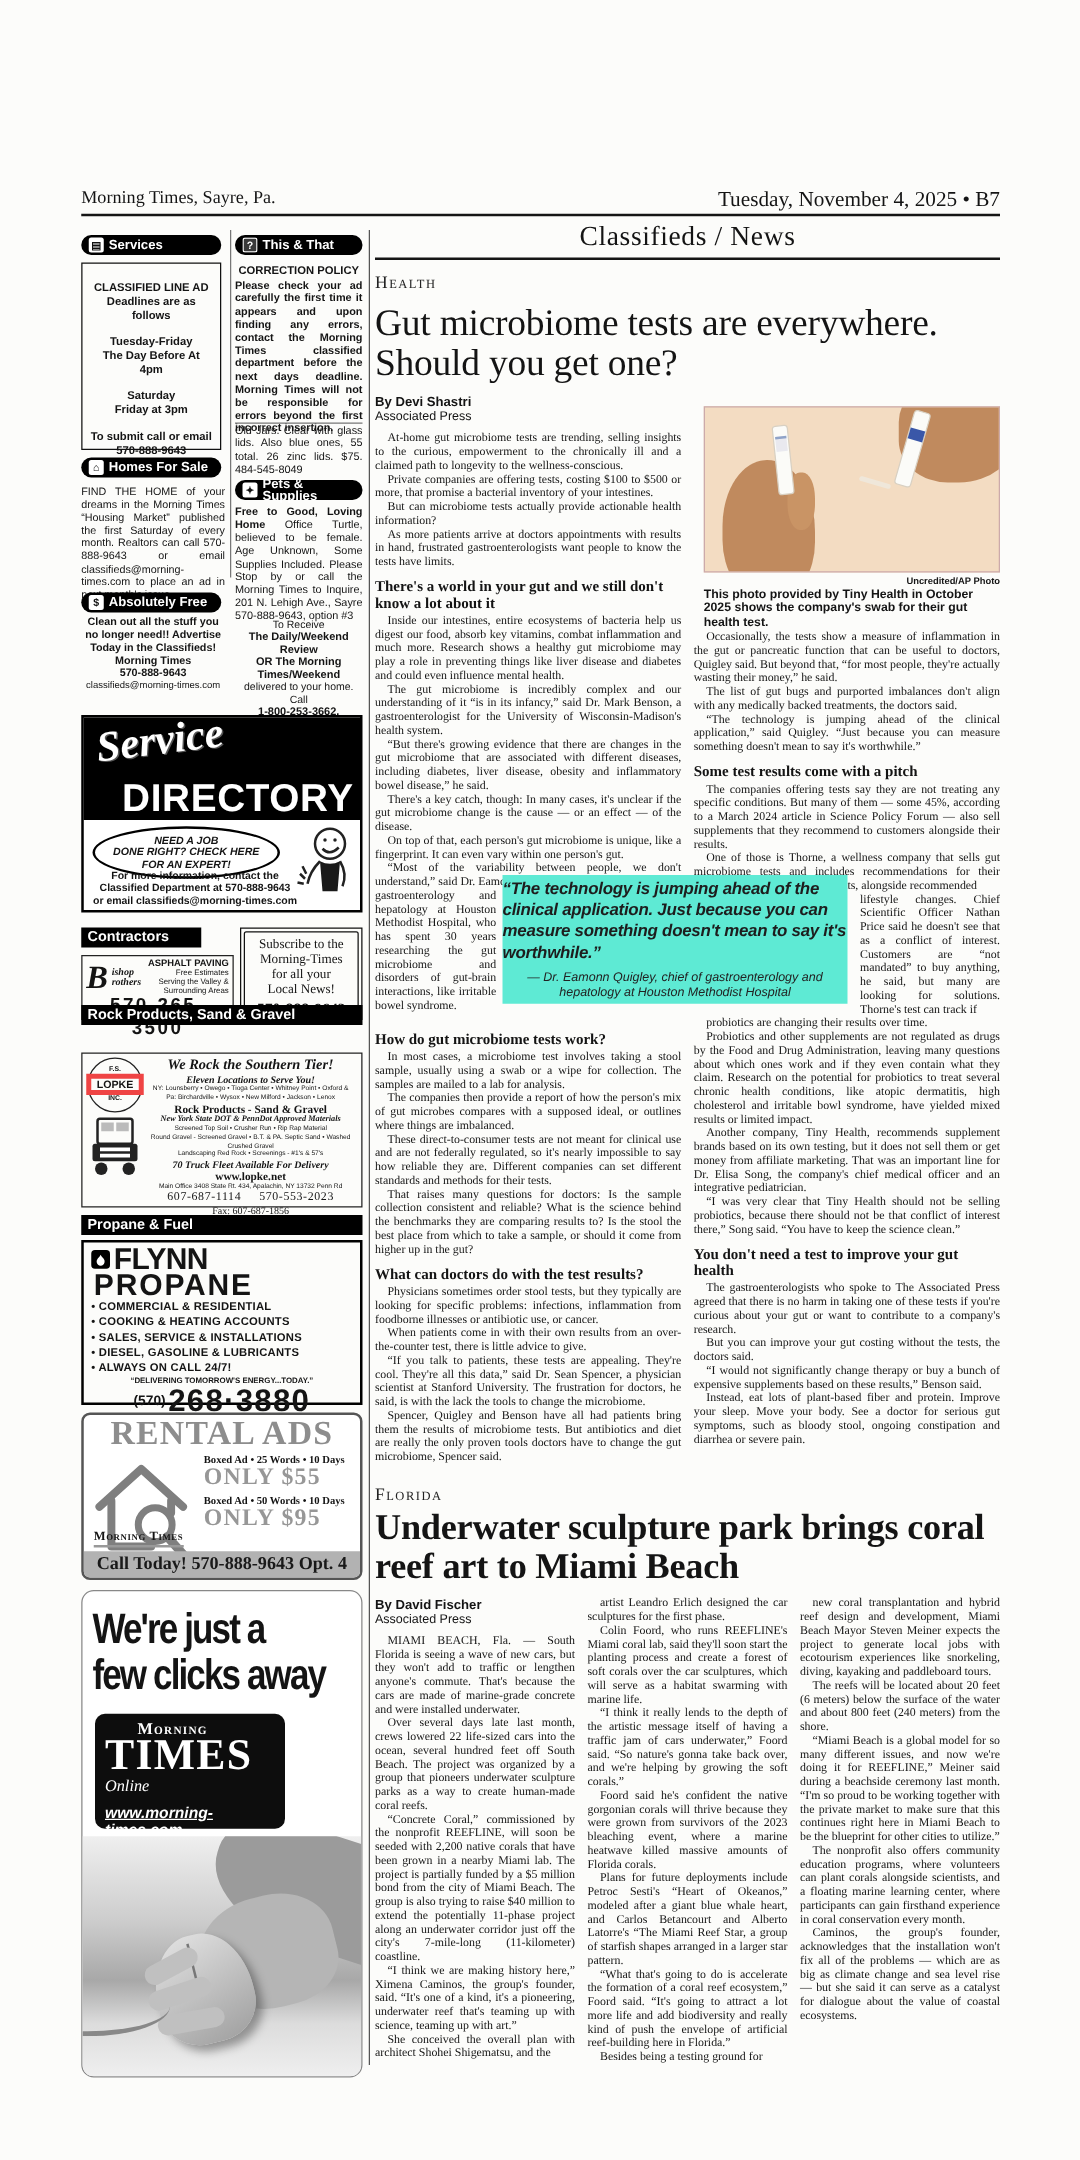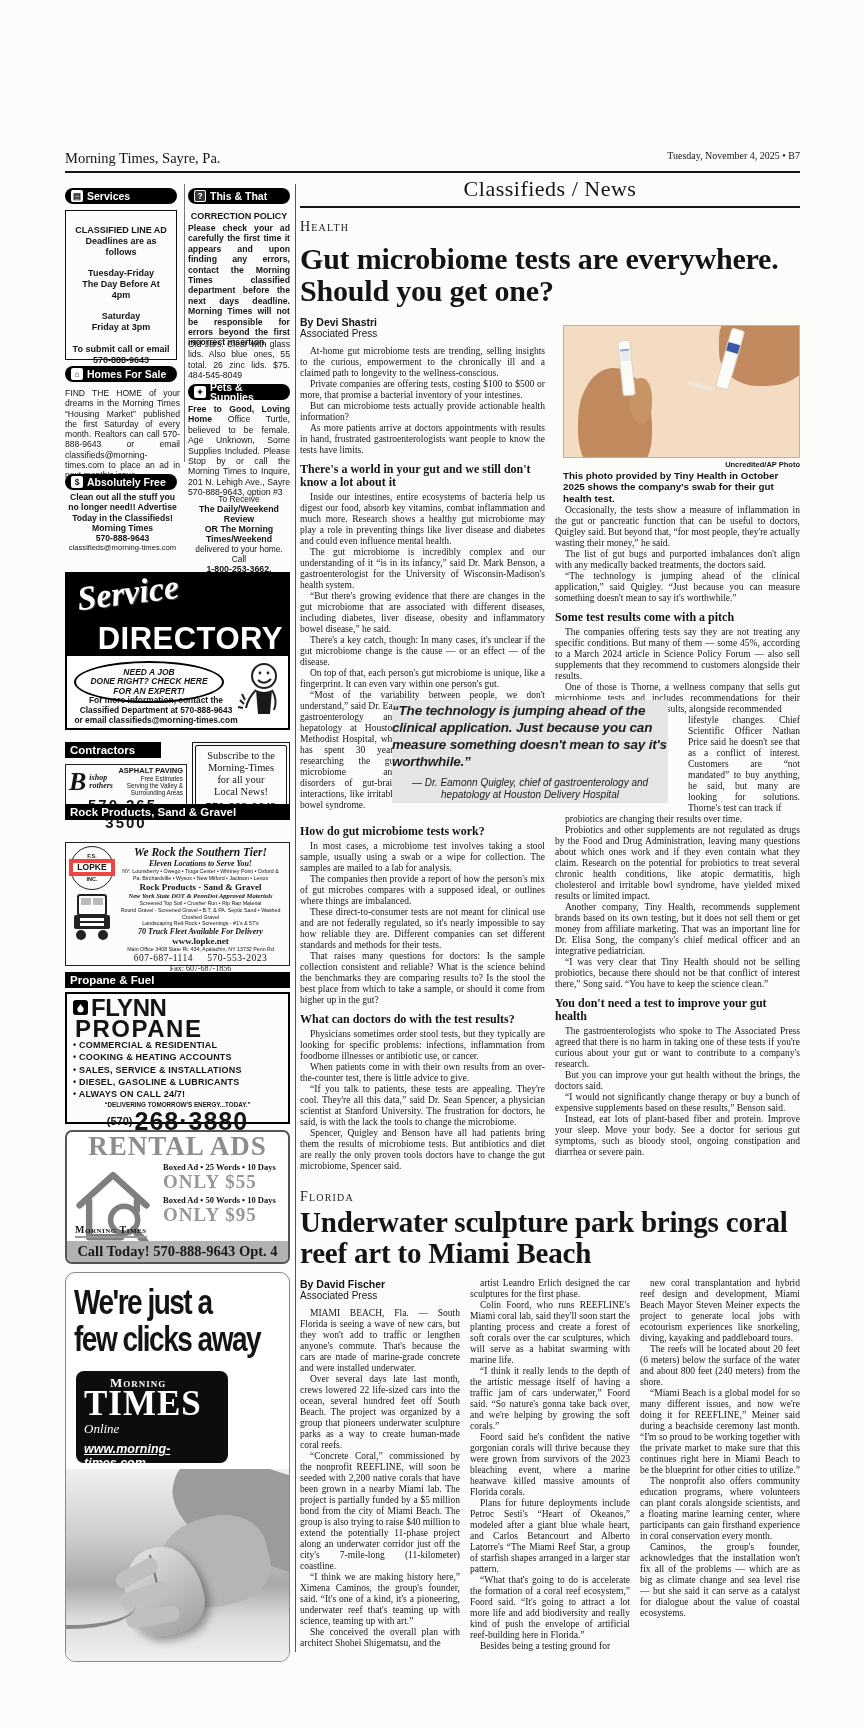--- a/index.html
+++ b/index.html
@@ -3,21 +3,21 @@
 <meta charset="utf-8">
 <style>
   *{margin:0;padding:0;box-sizing:border-box}
   html,body{background:#9a9a9a}
   .page{position:relative;width:864px;height:1728px;background:#fcfcfa;font-family:"Liberation Serif",serif;color:#141414;overflow:hidden;margin:0 auto}
   .abs{position:absolute}
   .pre{white-space:pre-line}
   .j{text-align:justify}
   
   #mastL{left:65px;top:150px;font-size:14.5px}
-  #mastR{right:64px;top:150px;font-size:10px}
+  #mastR{right:64px;top:150px;font-size:17px}
   #ruleTop{left:65px;top:171px;width:735px;height:2px;background:#151515}
   #secTitle{left:300px;top:176px;width:500px;text-align:center;font-size:22px;letter-spacing:.5px}
   #ruleSec{left:300px;top:206px;width:500px;height:2px;background:#151515}
   #vSide{left:184px;top:184px;width:1px;height:278px;background:#777}
   #vMain{left:295px;top:184px;width:1px;height:1468px;background:#555}
   
   .pill{display:flex;align-items:center;gap:4px;background:#000;color:#fff;border-radius:8px;height:16px;padding:0 6px;font:bold 10.5px/1 "Liberation Sans",sans-serif}
   .pbadge{flex:0 0 12px;width:12px;height:12px;border-radius:2px;background:#fff;color:#111;display:grid;place-items:center;font:bold 8.5px/1 "Liberation Sans",sans-serif}
   .pbadge.pd{background:#3a3a3a;color:#fff;box-shadow:0 0 0 1px #fff inset}
   #pillServices{left:65px;top:188px;width:112px}
@@ -112,21 +112,21 @@
   .onPhoto{position:absolute;left:0;right:0;top:196px;bottom:0;background:linear-gradient(180deg,#efefef 0%,#cdcdcd 35%,#a8a8a8 60%,#dcdcdc 78%,#efefef 100%);overflow:hidden}
   .arm{position:absolute;right:-30px;top:-6px;width:150px;height:92px;background:#9b9b9b;border-radius:40% 0 0 55%;transform:rotate(18deg)}
   .palm{position:absolute;right:20px;top:48px;width:110px;height:90px;background:#b5b5b5;border-radius:50% 45% 40% 55%;transform:rotate(-14deg)}
   .mouse{position:absolute;left:58px;top:78px;width:78px;height:88px;background:linear-gradient(160deg,#e4e4e4,#9f9f9f);border-radius:46% 46% 42% 42%/58% 58% 36% 36%;transform:rotate(-14deg);box-shadow:4px 6px 8px rgba(0,0,0,.35)}
   .mBtn{position:absolute;left:34px;top:6px;width:2px;height:30px;background:#777}
   .finger{position:absolute;background:#c0c0c0;border-radius:10px}
   .cable{position:absolute;left:-40px;top:120px;width:110px;height:40px;border-bottom:4px solid #888;border-radius:0 0 60% 40%}
   
   .kicker{font-size:14px;font-variant:small-caps;letter-spacing:1.2px;color:#222}
   #kick1{left:300px;top:219px}
-  #head1{left:300px;top:243px;width:500px;font-weight:bold;font-size:30px;line-height:32px;letter-spacing:-.2px}
+  #head1{left:300px;top:243px;width:500px;font-weight:normal;font-size:30px;line-height:32px;letter-spacing:-.2px}
   .byline{font:bold 10.5px/12px "Liberation Sans",sans-serif}
   .byorg{font:10px/12px "Liberation Sans",sans-serif}
   #by1{left:300px;top:316px}
   #photo1{left:563px;top:325px;width:237px;height:133px;background:#f3dcc2;border:1px solid #caa;overflow:hidden}
   .handL{position:absolute;left:14px;top:42px;width:74px;height:110px;background:#c08a5e;border-radius:48% 52% 40% 42%}
   .thumbL{position:absolute;left:66px;top:52px;width:22px;height:46px;background:#c99465;border-radius:45%}
   .tubeL{position:absolute;left:56px;top:14px;width:13px;height:56px;background:#fbfbf8;border:1px solid #d8d0c2;border-radius:3px;transform:rotate(-6deg)}
   .tubeL .lab{position:absolute;left:1px;top:8px;right:1px;height:12px;background:#e9e9ef;border-top:2px solid #8fa3c8}
   .handR{position:absolute;right:-16px;top:-22px;width:96px;height:82px;background:#c08a5e;border-radius:45% 55% 55% 45%}
   .tubeR{position:absolute;right:62px;top:2px;width:14px;height:62px;background:#fbfbf8;border:1px solid #d8d0c2;border-radius:3px;transform:rotate(16deg)}
@@ -134,21 +134,21 @@
   .swabTip{position:absolute;right:86px;top:58px;width:26px;height:4px;background:#efe7da;transform:rotate(16deg);border-radius:3px}
   #credit1{left:563px;top:461px;width:237px;text-align:right;font:bold 7.5px/8px "Liberation Sans",sans-serif}
   #cap1{left:563px;top:470px;width:237px;font:bold 9.8px/11.4px "Liberation Sans",sans-serif}
   #colL{left:300px;top:346px;width:245px}
   #colR{left:555px;top:505px;width:245px}
   p.b{font-size:9.5px;line-height:11px;text-align:justify;text-indent:10px;margin:0}
   .sub{font:bold 12px/13px "Liberation Serif",serif;margin:7px 0 3px}
   .nl{width:97px;min-height:106px;font-size:9.5px;line-height:11px;text-align:justify}
   .nr{width:112px;margin-left:133px;min-height:96px;font-size:9.5px;line-height:11px;text-align:justify}
   .noind{text-indent:0}
-  #pq{left:392px;top:700px;width:276px;background:#e5e5e5;padding:2px 0}
+  #pq{left:402px;top:700px;width:276px;background:#5eead4;padding:2px 0}
   .pqText{font:italic bold 13.5px/17px "Liberation Sans",sans-serif;color:#1d1d1d;letter-spacing:-.2px}
   .pqAttr{font:italic 10px/12px "Liberation Sans",sans-serif;text-align:center;margin-top:7px;color:#222}
   #kick2{left:300px;top:1189px}
   #head2{left:300px;top:1207px;width:500px;font-weight:bold;font-size:29px;line-height:31px;letter-spacing:-.2px}
   #fcol1{left:300px;top:1278px;width:160px}
   #fcol2{left:470px;top:1278px;width:160px}
   #fcol3{left:640px;top:1278px;width:160px}
   #fcol1 .byline,#fcol1 .byorg{margin-bottom:0}
   .bySpace{height:6px}
 </style>
@@ -462,29 +462,29 @@
     <div class="nr">lifestyle changes. Chief Scientific Officer Nathan Price said he doesn't see that as a conflict of interest. Customers are “not mandated” to buy anything, he said, but many are looking for solutions. Thorne's test can track if</div>
     <p class="b noind">probiotics are changing their results over time.</p>
     <div>
         <p class="b">Probiotics and other supplements are not regulated as drugs by the Food and Drug Administration, leaving many questions about which ones work and if they even contain what they claim. Research on the potential for probiotics to treat several chronic health conditions, like atopic dermatitis, high cholesterol and irritable bowl syndrome, have yielded mixed results or limited impact.</p>
         <p class="b">Another company, Tiny Health, recommends supplement brands based on its own testing, but it does not sell them or get money from affiliate marketing. That was an important line for Dr. Elisa Song, the company's chief medical officer and an integrative pediatrician.</p>
         <p class="b">“I was very clear that Tiny Health should not be selling probiotics, because there should not be that conflict of interest there,” Song said. “You have to keep the science clean.”</p>
       </div>
     <h3 class="sub">You don't need a test to improve your gut health</h3>
     <div>
         <p class="b">The gastroenterologists who spoke to The Associated Press agreed that there is no harm in taking one of these tests if you're curious about your gut or want to contribute to a company's research.</p>
-        <p class="b">But you can improve your gut health without the brings, the doctors said.</p>
+        <p class="b">But you can improve your gut costing without the tests, the doctors said.</p>
         <p class="b">“I would not significantly change therapy or buy a bunch of expensive supplements based on these results,” Benson said.</p>
         <p class="b">Instead, eat lots of plant-based fiber and protein. Improve your sleep. Move your body. See a doctor for serious gut symptoms, such as bloody stool, ongoing constipation and diarrhea or severe pain.</p>
       </div>
   </div>
 
   <div class="abs" id="pq">
     <div class="pqText">“The technology is jumping ahead of the clinical application. Just because you can measure something doesn't mean to say it's worthwhile.”</div>
-    <div class="pqAttr">— Dr. Eamonn Quigley, chief of gastroenterology and hepatology at Houston Delivery Hospital</div>
+    <div class="pqAttr">— Dr. Eamonn Quigley, chief of gastroenterology and hepatology at Houston Methodist Hospital</div>
   </div>
 
   <div class="abs kicker" id="kick2">Florida</div>
   <div class="abs" id="head2">Underwater sculpture park brings coral reef art to Miami Beach</div>
 
   <div class="abs" id="fcol1">
     <div class="byline">By David Fischer</div>
     <div class="byorg">Associated Press</div>
     <div class="bySpace"></div>
     <div>

